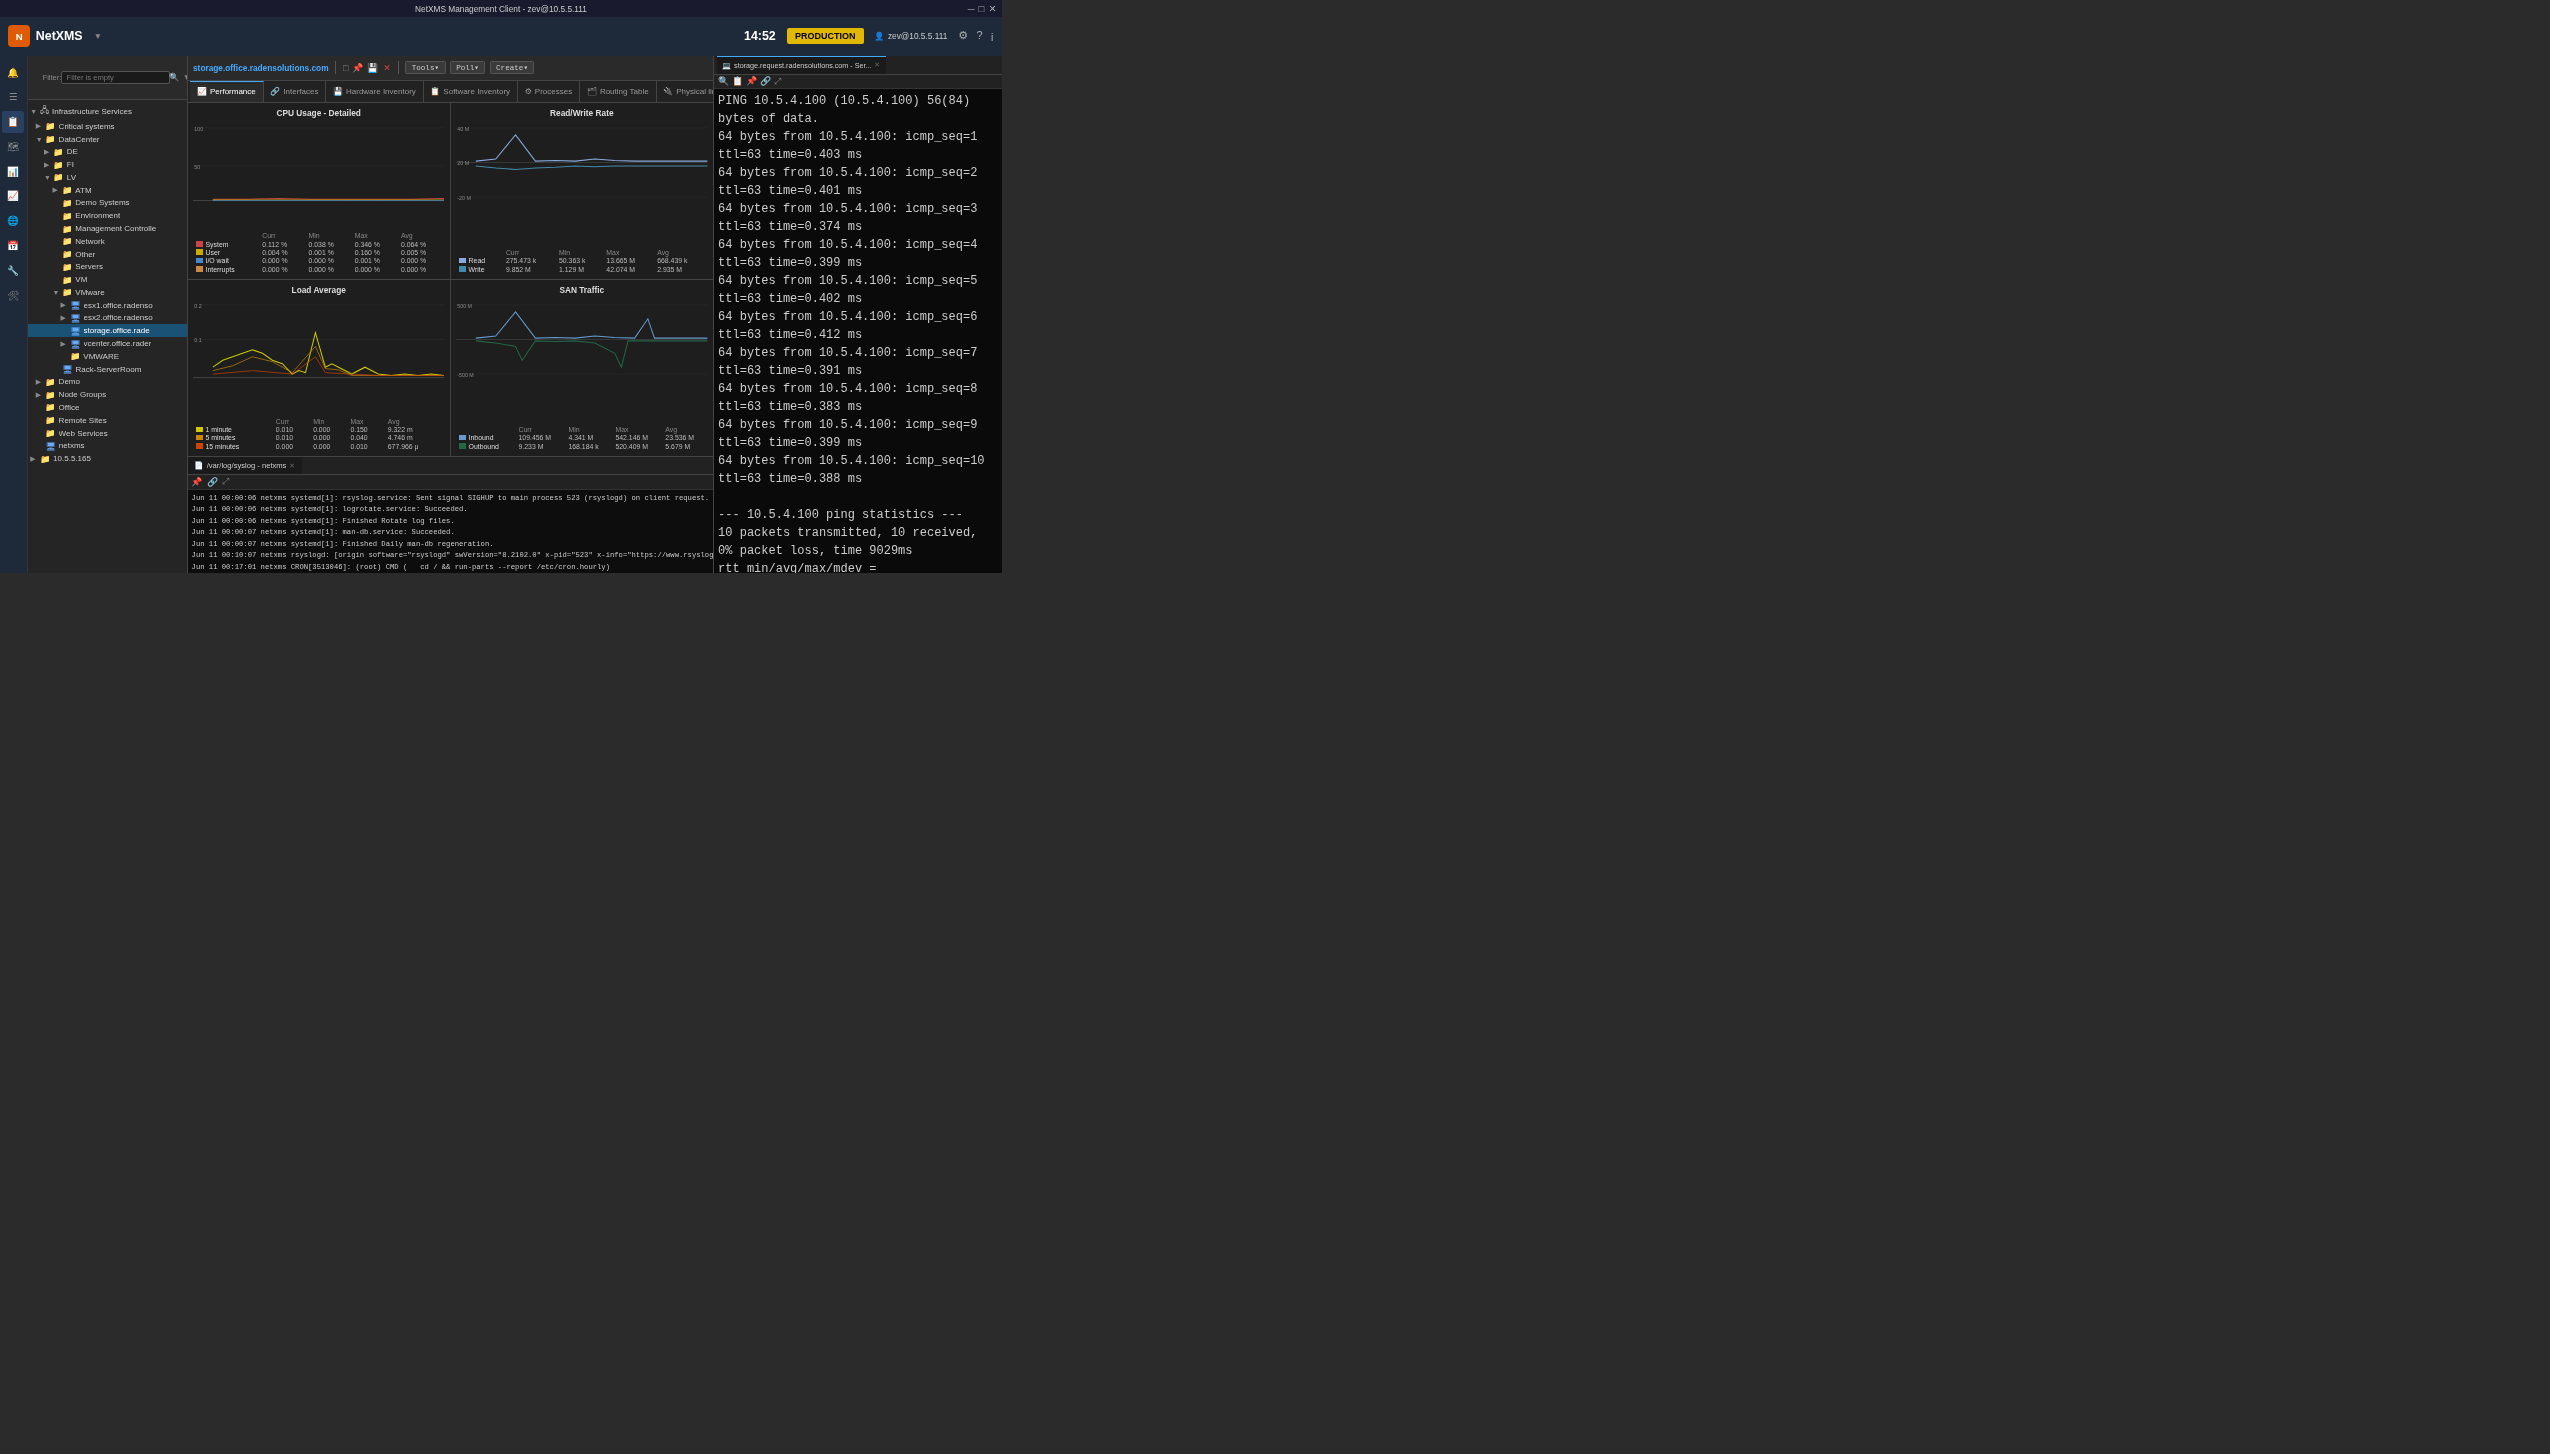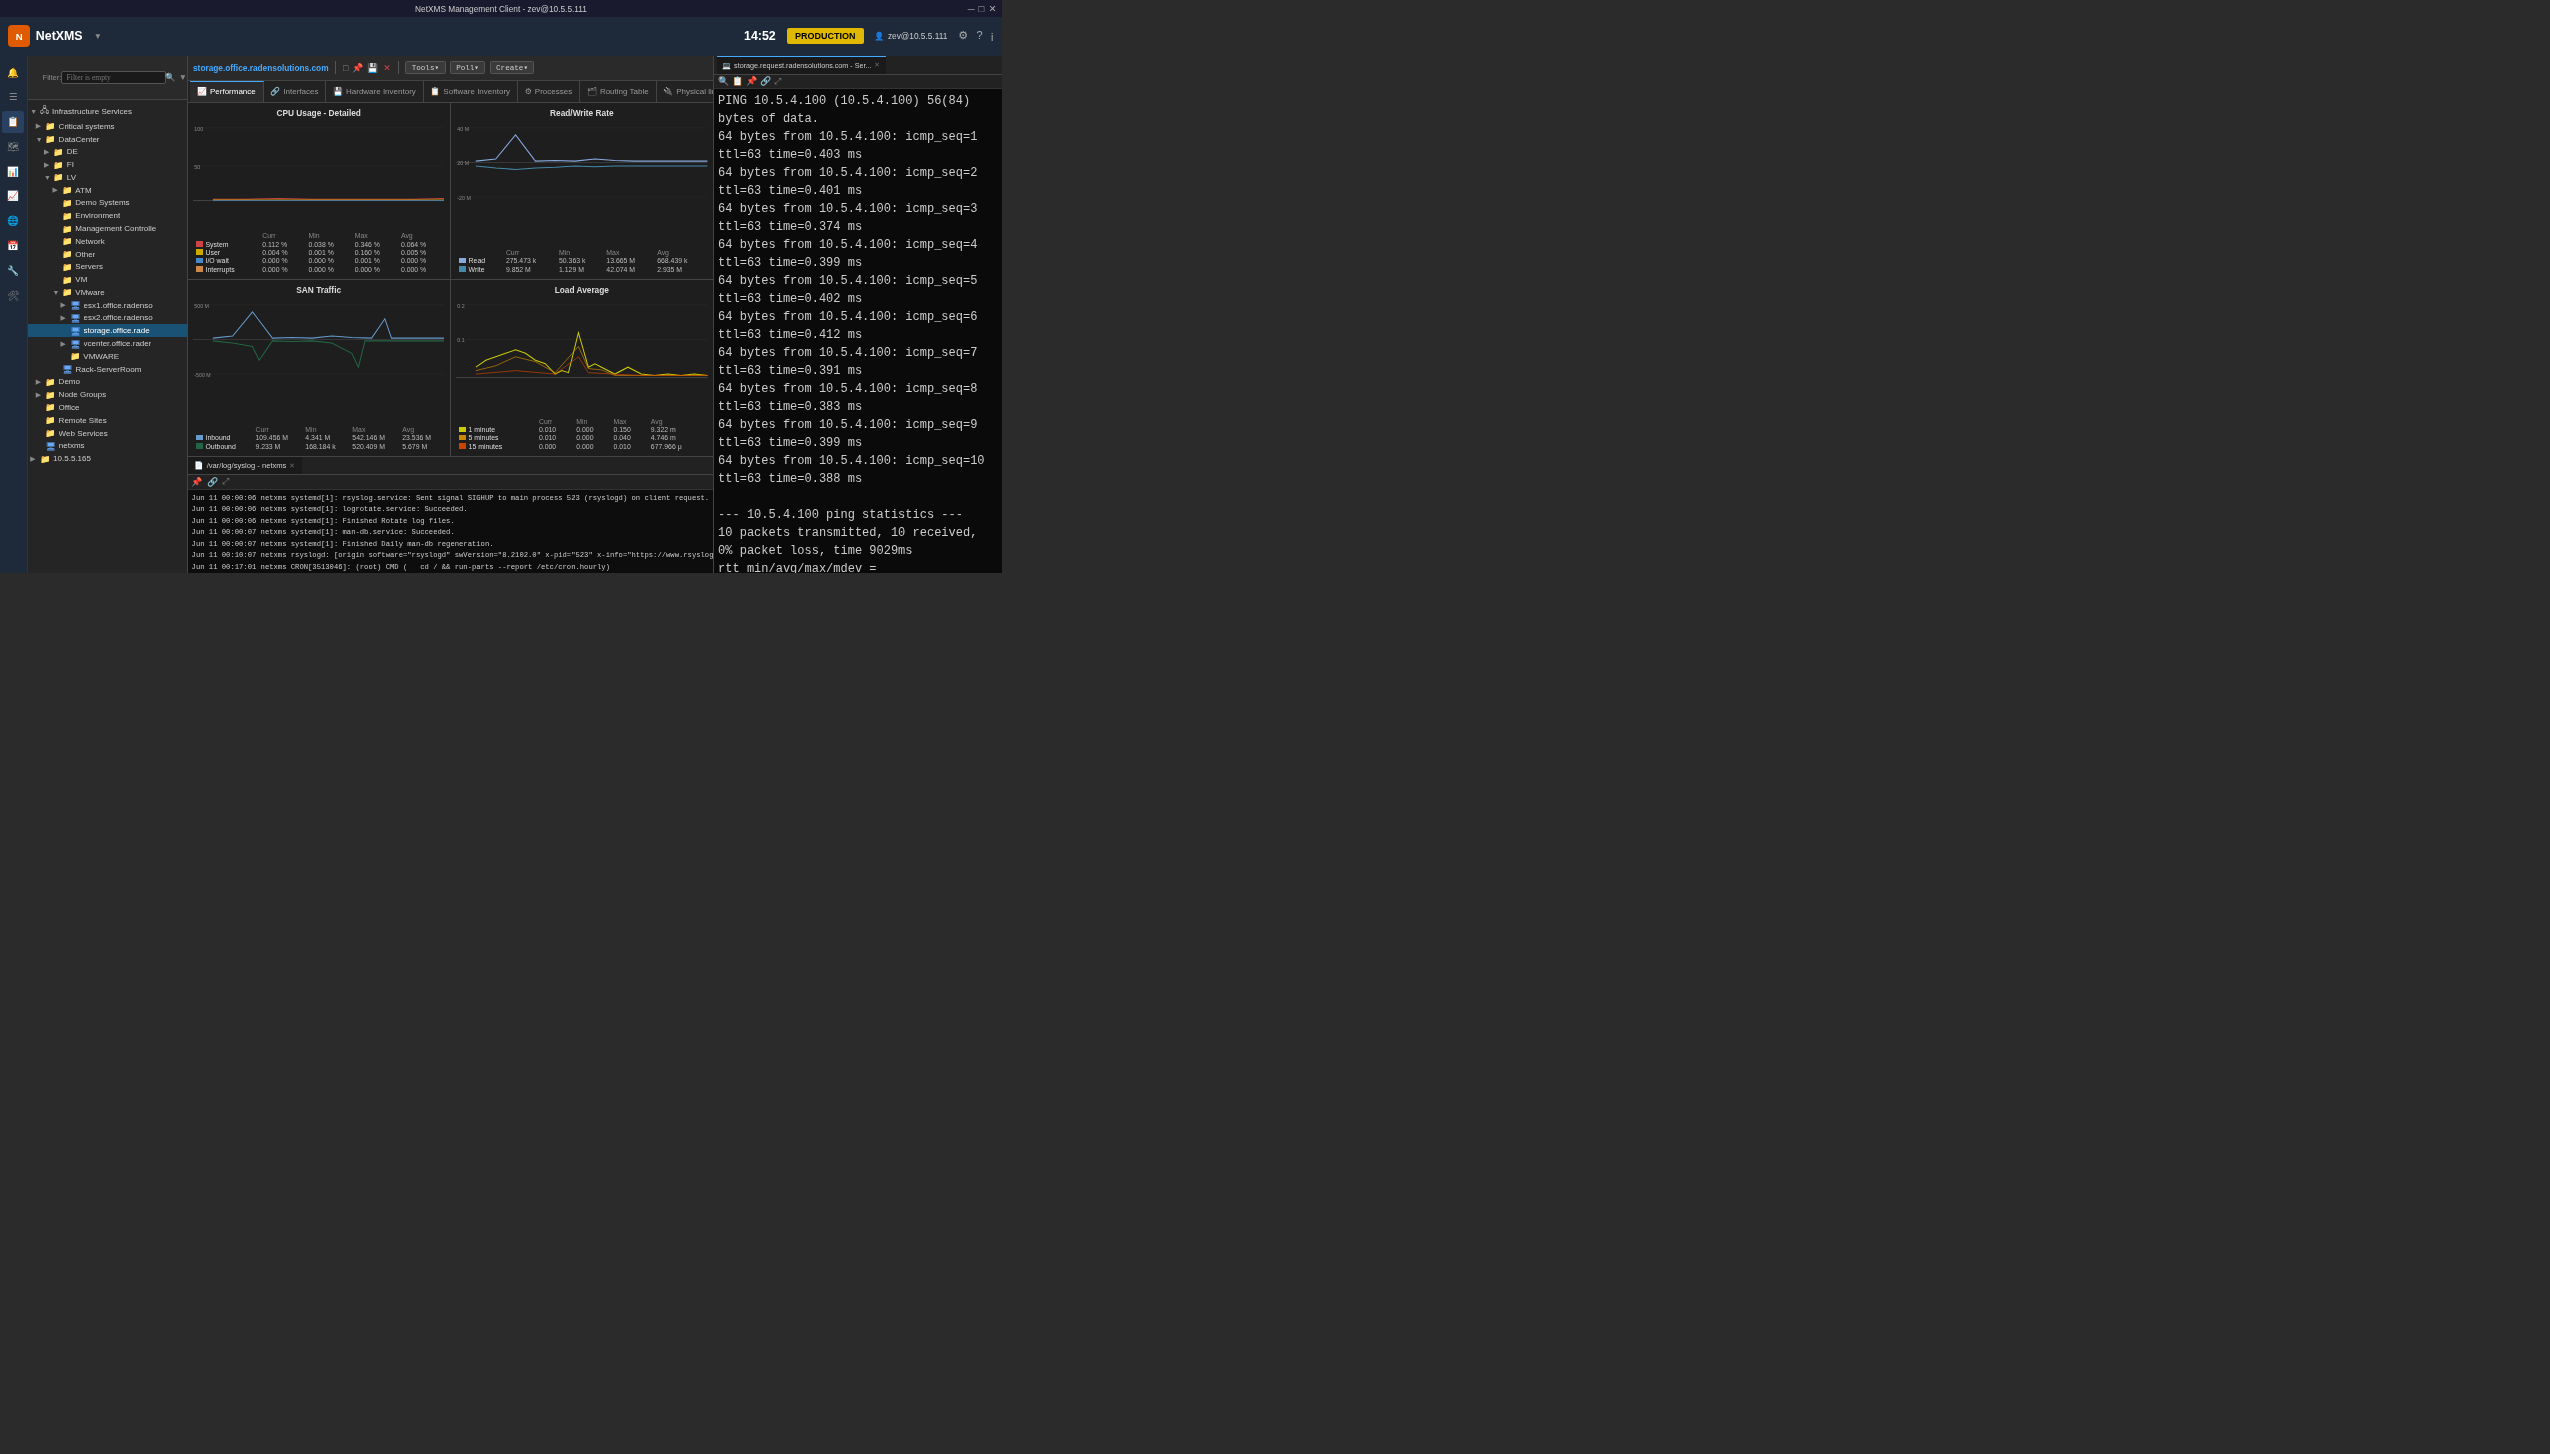--- a/index.html
+++ b/index.html
@@ -137,21 +137,20 @@
       border-bottom: 0.7px solid #444;
     }
     #tree-filter input {
       flex: 1;
       background: #1a1a1a;
       border: 0.7px solid #555;
       color: #ccc;
       padding: 1.4px 4.1px;
       font-size: 7.6px;
       border-radius: 2px;
-      font-family: Liberation Serif, serif;
     }
     #tree-toolbar {
       display: flex;
       gap: 2.8px;
       align-items: center;
     }
     #tree-toolbar span { color: #888; cursor: pointer; font-size: 8.3px; }
     #tree-content {
       flex: 1;
       overflow-y: auto;
@@ -740,70 +739,20 @@
                   <td>50.363 k</td>
                   <td>13.665 M</td>
                   <td>668.439 k</td>
                 </tr>
             <tr>
                   <td><span style="display:inline-block;width:6.9px;height:5.5px;background:#4488aa;margin-right:2.8px;"></span>Write</td>
                   <td>9.852 M</td>
                   <td>1.129 M</td>
                   <td>42.074 M</td>
                   <td>2.935 M</td>
-                </tr>
-          </tbody>
-            </table>
-        </div>
-      </div>
-
-      <div class="chart-panel">
-        <div class="chart-title">SAN Traffic</div>
-        <div class="chart-svg-area">
-          <svg width="100%" height="83" viewBox="0 0 380 120" preserveAspectRatio="none" style="font-size:12px">
-            <line x1="0" y1="10" x2="380" y2="10" stroke="#333" stroke-width="0.5"></line>
-            <line x1="0" y1="60" x2="380" y2="60" stroke="#444" stroke-width="1"></line>
-            <line x1="0" y1="110" x2="380" y2="110" stroke="#333" stroke-width="0.5"></line>
-            <text x="2" y="14" fill="#888" font-size="8">500 M</text>
-            <text x="2" y="114" fill="#888" font-size="8">-500 M</text>
-
-            <polyline points="30,58 60,55 90,20 120,58 150,57 180,58 210,55 240,57 270,58 290,30 300,58 340,58 380,58" fill="none" stroke="#6699cc" stroke-width="1.5"></polyline>
-
-            <polyline points="30,62 60,65 90,70 100,90 120,62 150,63 180,62 210,65 240,80 250,100 260,62 300,62 340,62 380,62" fill="none" stroke="#226644" stroke-width="1.5"></polyline>
-            <text x="30" y="128" fill="#888" font-size="7">11:06</text>
-            <text x="90" y="128" fill="#888" font-size="7">11:40</text>
-            <text x="150" y="128" fill="#888" font-size="7">12:13</text>
-            <text x="210" y="128" fill="#888" font-size="7">12:46</text>
-            <text x="270" y="128" fill="#888" font-size="7">13:20</text>
-            <text x="320" y="128" fill="#888" font-size="7">13:53</text>
-          </svg>
-        </div>
-        <div class="chart-legend">
-          <table class="legend-table">
-            <tbody>
-                <tr>
-                  <td></td>
-                  <td style="color:#888">Curr</td>
-                  <td style="color:#888">Min</td>
-                  <td style="color:#888">Max</td>
-                  <td style="color:#888">Avg</td>
-                </tr>
-            <tr>
-                  <td><span style="display:inline-block;width:6.9px;height:5.5px;background:#6699cc;margin-right:2.8px;"></span>Inbound</td>
-                  <td>109.456 M</td>
-                  <td>4.341 M</td>
-                  <td>542.146 M</td>
-                  <td>23.536 M</td>
-                </tr>
-            <tr>
-                  <td><span style="display:inline-block;width:6.9px;height:5.5px;background:#226644;margin-right:2.8px;"></span>Outbound</td>
-                  <td>9.233 M</td>
-                  <td>168.184 k</td>
-                  <td>520.409 M</td>
-                  <td>5.679 M</td>
                 </tr>
           </tbody>
             </table>
         </div>
       </div>
 
       <div class="chart-panel">
         <div class="chart-title">Load Average</div>
         <div class="chart-svg-area">
           <svg width="100%" height="83" viewBox="0 0 380 120" preserveAspectRatio="none" style="font-size:12px">
@@ -856,20 +805,70 @@
                   <td><span style="display:inline-block;width:6.9px;height:5.5px;background:#cc4400;margin-right:2.8px;"></span>15 minutes</td>
                   <td>0.000</td>
                   <td>0.000</td>
                   <td>0.010</td>
                   <td>677.966 μ</td>
                 </tr>
           </tbody>
             </table>
         </div>
       </div>
+
+      <div class="chart-panel">
+        <div class="chart-title">SAN Traffic</div>
+        <div class="chart-svg-area">
+          <svg width="100%" height="83" viewBox="0 0 380 120" preserveAspectRatio="none" style="font-size:12px">
+            <line x1="0" y1="10" x2="380" y2="10" stroke="#333" stroke-width="0.5"></line>
+            <line x1="0" y1="60" x2="380" y2="60" stroke="#444" stroke-width="1"></line>
+            <line x1="0" y1="110" x2="380" y2="110" stroke="#333" stroke-width="0.5"></line>
+            <text x="2" y="14" fill="#888" font-size="8">500 M</text>
+            <text x="2" y="114" fill="#888" font-size="8">-500 M</text>
+
+            <polyline points="30,58 60,55 90,20 120,58 150,57 180,58 210,55 240,57 270,58 290,30 300,58 340,58 380,58" fill="none" stroke="#6699cc" stroke-width="1.5"></polyline>
+
+            <polyline points="30,62 60,65 90,70 100,90 120,62 150,63 180,62 210,65 240,80 250,100 260,62 300,62 340,62 380,62" fill="none" stroke="#226644" stroke-width="1.5"></polyline>
+            <text x="30" y="128" fill="#888" font-size="7">11:06</text>
+            <text x="90" y="128" fill="#888" font-size="7">11:40</text>
+            <text x="150" y="128" fill="#888" font-size="7">12:13</text>
+            <text x="210" y="128" fill="#888" font-size="7">12:46</text>
+            <text x="270" y="128" fill="#888" font-size="7">13:20</text>
+            <text x="320" y="128" fill="#888" font-size="7">13:53</text>
+          </svg>
+        </div>
+        <div class="chart-legend">
+          <table class="legend-table">
+            <tbody>
+                <tr>
+                  <td></td>
+                  <td style="color:#888">Curr</td>
+                  <td style="color:#888">Min</td>
+                  <td style="color:#888">Max</td>
+                  <td style="color:#888">Avg</td>
+                </tr>
+            <tr>
+                  <td><span style="display:inline-block;width:6.9px;height:5.5px;background:#6699cc;margin-right:2.8px;"></span>Inbound</td>
+                  <td>109.456 M</td>
+                  <td>4.341 M</td>
+                  <td>542.146 M</td>
+                  <td>23.536 M</td>
+                </tr>
+            <tr>
+                  <td><span style="display:inline-block;width:6.9px;height:5.5px;background:#226644;margin-right:2.8px;"></span>Outbound</td>
+                  <td>9.233 M</td>
+                  <td>168.184 k</td>
+                  <td>520.409 M</td>
+                  <td>5.679 M</td>
+                </tr>
+          </tbody>
+            </table>
+        </div>
+      </div>
     </div>
 
     <div id="bottom-panel">
       <div id="bottom-panel-tabs">
         <div class="bottom-tab active">
           <span>📄</span>
           <span>/var/log/syslog - netxms</span>
           <span class="bottom-tab-close">✕</span>
         </div>
       </div>

